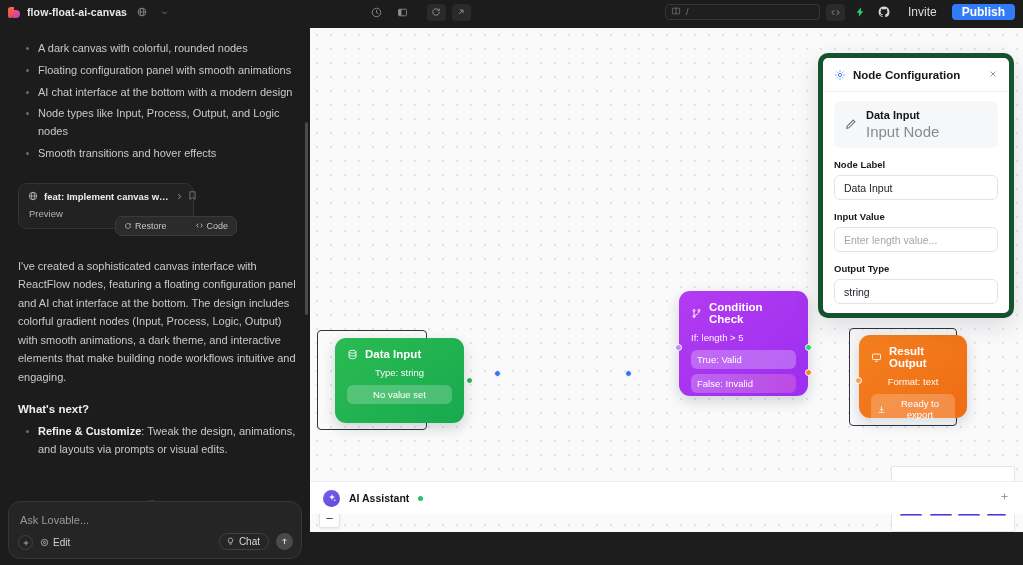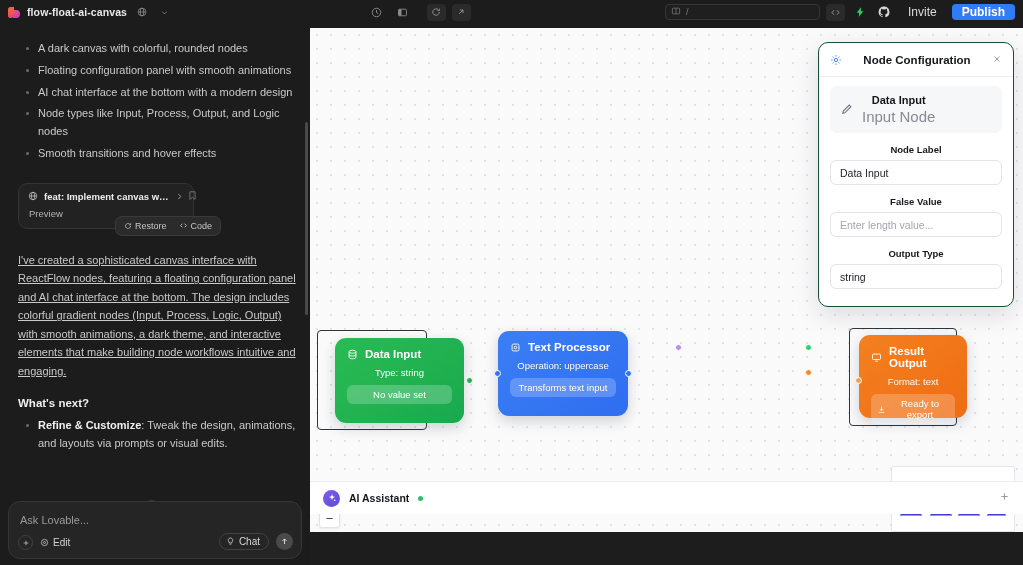--- a/index.html
+++ b/index.html
@@ -76,25 +76,25 @@
     padding:7px 9px 9px 9px;
   }
   .commit-row { display:flex; align-items:center; gap:6px; }
   .commit-title {
     color:#ededed; font-size:9.5px; font-weight:600; flex:1;
     white-space:nowrap; overflow:hidden; text-overflow:ellipsis;
   }
   .commit-sub { color:#b4b4b4; font-size:9.5px; margin-top:6px; padding-left:1px; }
   .bookmark-ico { position:absolute; right:98px; top:4px; color:#7e7e7e; }
   .actions-bar {
-    position:absolute; left:97px; top:33px; display:flex; gap:2px;
+    position:absolute; left:97px; top:33px; display:flex; gap:18px;
     background:#2b2b2b; border:1px solid #3a3a3a; border-radius:7px; padding:2px 3px;
   }
   .act { display:flex; align-items:center; gap:3px; color:#c6c6c6; font-size:9px; padding:2px 5px; border-radius:5px; }
-  .resp-para { color:#c9c9c9; font-size:11px; line-height:1.68; margin-top:22px;text-decoration:underline; }
+  .resp-para { color:#c9c9c9; font-size:11px; line-height:1.68; margin-top:28px; }
   .next-h { color:#efefef; font-size:11.5px; font-weight:700; margin-top:17px; }
   .nx { list-style:none; margin-top:8px; }
   .nx li {
     position:relative; color:#c9c9c9; font-size:11px; line-height:1.62;
     padding-left:20px; margin-bottom:3px;
   }
   .nx li::before {
     content:""; position:absolute; left:8px; top:7px; width:3px; height:3px;
     border-radius:50%; background:#6c6c6c;
   }
@@ -185,23 +185,23 @@
 
   
   .minimap {
     position:absolute; right:8px; top:438px; width:124px; height:66px;
     background:#fff; border:1px solid #e6e6ea; border-radius:2px;
   }
   .mm-node { position:absolute; background:#4338d8; border:1px solid #9a93ee; }
 
   
   .config-panel {
-    position:absolute; left:818px; top:42px; width:196px; height:265px;
-    background:#fff; border:1px solid #14532d; border-radius:10px;
-    box-shadow:0 8px 24px rgba(20,25,40,.13); overflow:hidden;text-align:center;
+    position:absolute; left:818px; top:53px; width:196px; height:265px;
+    background:#fff; border:5px solid #14532d; border-radius:10px;
+    box-shadow:0 8px 24px rgba(20,25,40,.13); overflow:hidden;
   }
   .cfg-head {
     height:34px; display:flex; align-items:center; gap:7px;
     padding:0 11px; border-bottom:1px solid #eeeef2;
   }
   .cfg-title { color:#14161c; font-size:11.5px; font-weight:700; flex:1; }
   .cfg-close { color:#8b8b95; font-size:11px; }
   .cfg-body { padding:9px 11px 11px 11px; }
   .cfg-nodecard {
     background:#f6f7f9; border-radius:7px; padding:8px 10px; display:flex; gap:9px; align-items:center;
@@ -444,36 +444,40 @@
               <path d="M3 8c0 1.2 2.2 2.2 5 2.2s5-1 5-2.2"></path>
             </svg>
         </span>
         <span>Data Input</span>
       </div>
       <div class="node-sub">Type: string</div>
       <div class="node-chip">No value set</div>
     </div>
     <div class="handle" style="left:156px; top:349px; background:#22b14c;"></div>
 
-    <div class="node" id="node-proc">
+    <div class="handle" style="left:184px; top:342px; background:#3573f2;"></div>
+    <div class="handle" style="left:315px; top:342px; background:#3573f2;"></div>
+
+    <div class="node" id="node-cond">
       <div class="node-head">
         <span style="display:flex">
           <svg width="11" height="11" viewBox="0 0 16 16" fill="none" stroke="currentColor" stroke-width="1.3">
-              <rect x="3" y="3" width="10" height="10" rx="2"></rect>
-              <circle cx="8" cy="8" r="2"></circle>
-            </svg>
-        </span>
-        <span>Text Processor</span>
-      </div>
-      <div class="node-sub">Operation: uppercase</div>
-      <div class="node-chip">Transforms text input</div>
-    </div>
-    <div class="handle" style="left:184px; top:342px; background:#3573f2;"></div>
-    <div class="handle" style="left:315px; top:342px; background:#3573f2;"></div>
-
+              <circle cx="4.4" cy="3.6" r="1.5"></circle>
+              <circle cx="11.6" cy="3.6" r="1.5"></circle>
+              <circle cx="4.4" cy="12.4" r="1.5"></circle>
+              <path d="M4.4 5.1v7.3"></path>
+              <path d="M11.6 5.1c0 4-3.5 3.3-7.2 7.3"></path>
+            </svg>
+        </span>
+        <span>Condition Check</span>
+      </div>
+      <div class="node-sub" style="text-align:left">If: length &gt; 5</div>
+      <div class="node-chip cond-chip-true" style="text-align:left">True: Valid</div>
+      <div class="node-chip cond-chip-false" style="text-align:left;margin-top:5px">False: Invalid</div>
+    </div>
     <div class="handle" style="left:365px; top:316px; background:#c08af5;"></div>
     <div class="handle" style="left:495px; top:316px; background:#2bd46a;"></div>
     <div class="handle" style="left:495px; top:341px; background:#f4872f;"></div>
 
     <div class="sel-ring" id="ring-out"></div>
     <div class="node" id="node-out">
       <div class="node-head">
         <span style="display:flex">
           <svg width="11" height="11" viewBox="0 0 16 16" fill="none" stroke="currentColor" stroke-width="1.3">
               <rect x="2.2" y="3" width="11.6" height="8" rx="1.4"></rect>
@@ -533,21 +537,21 @@
         </span>
         <span>
           <div class="t">Data Input</div>
           <div class="s">Input Node</div>
         </span>
       </div>
 
       <div class="cfg-label">Node Label</div>
       <div class="cfg-input">Data Input</div>
 
-      <div class="cfg-label">False Value</div>
+      <div class="cfg-label">Input Value</div>
       <div class="cfg-input ph-style">Enter length value...</div>
 
       <div class="cfg-label">Output Type</div>
       <div class="cfg-input">string</div>
     </div>
   </div>
 
   <div class="ai-bar">
     <span class="ai-avatar">
       <svg width="10" height="10" viewBox="0 0 16 16" fill="currentColor">

